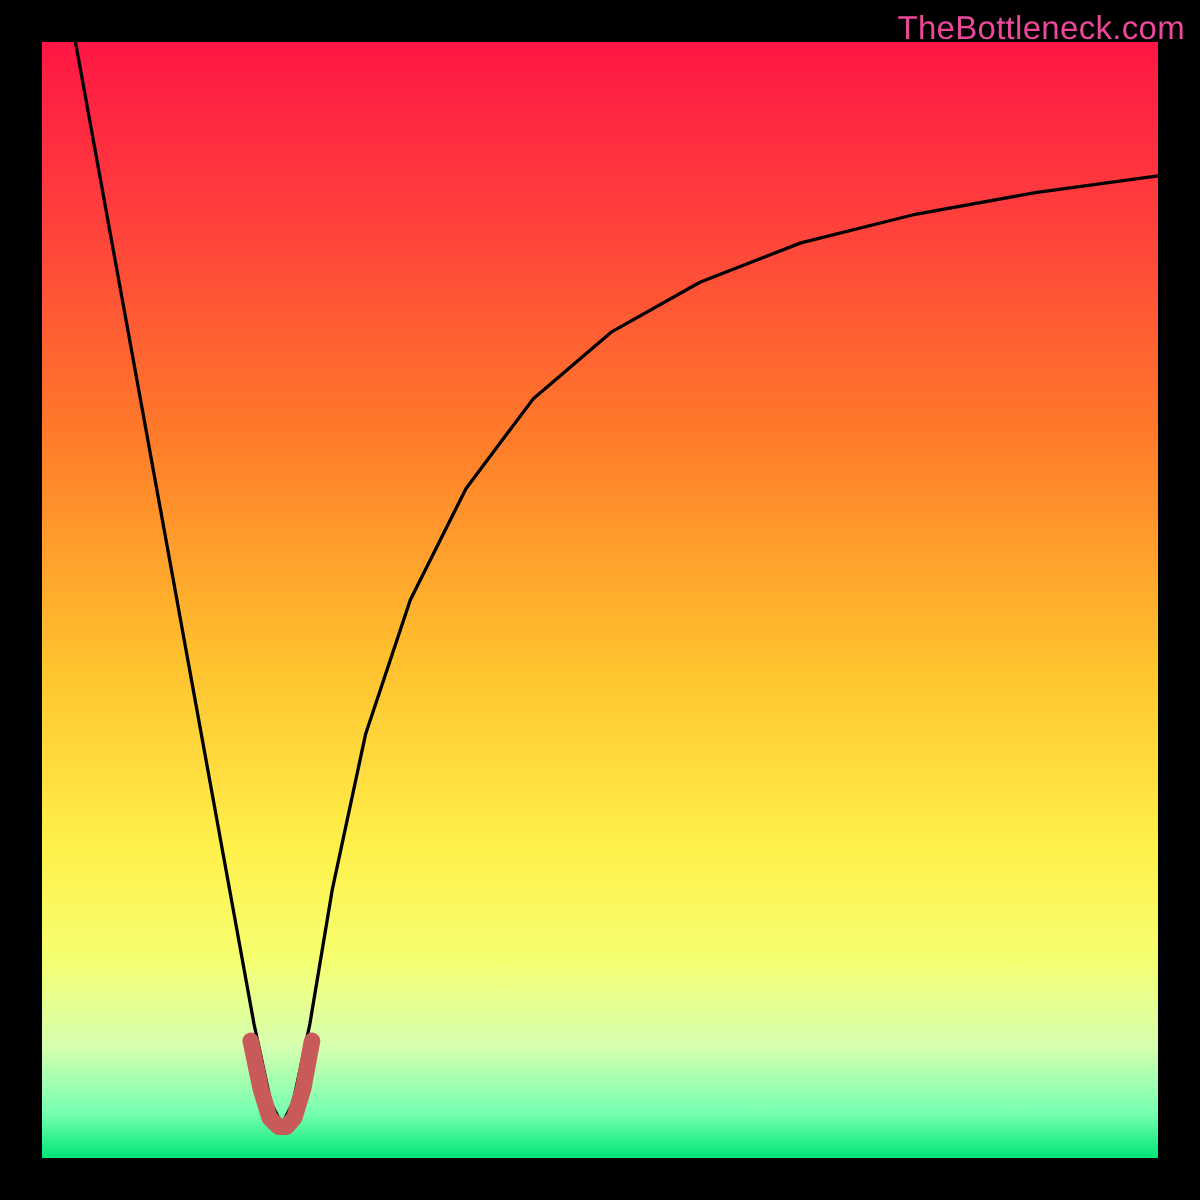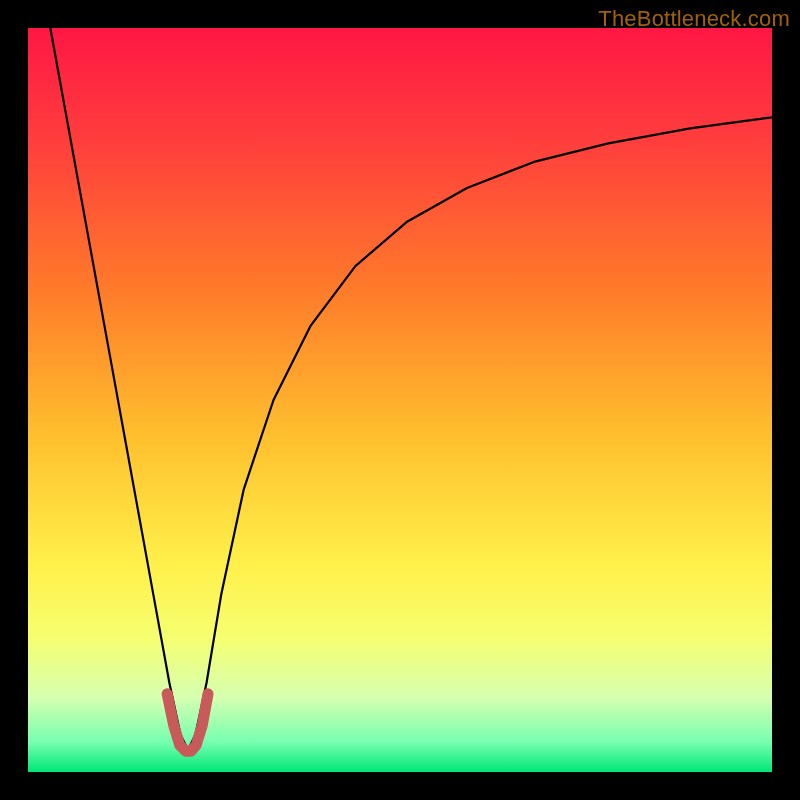--- a/index.html
+++ b/index.html
@@ -23,21 +23,21 @@
     position: absolute;
     left: 0;
     top: 0;
     width: 744px;
     height: 744px;
   }
   .watermark {
     position: absolute;
     top: 6px;
     right: 10px;
-    color: #a16207;
+    color: #ec4899;
     font-size: 22px;
     font-weight: 500;
     letter-spacing: 0.2px;
     user-select: none;
   }
   svg { display: block; }
 </style>
 </head>
 <body>
 

